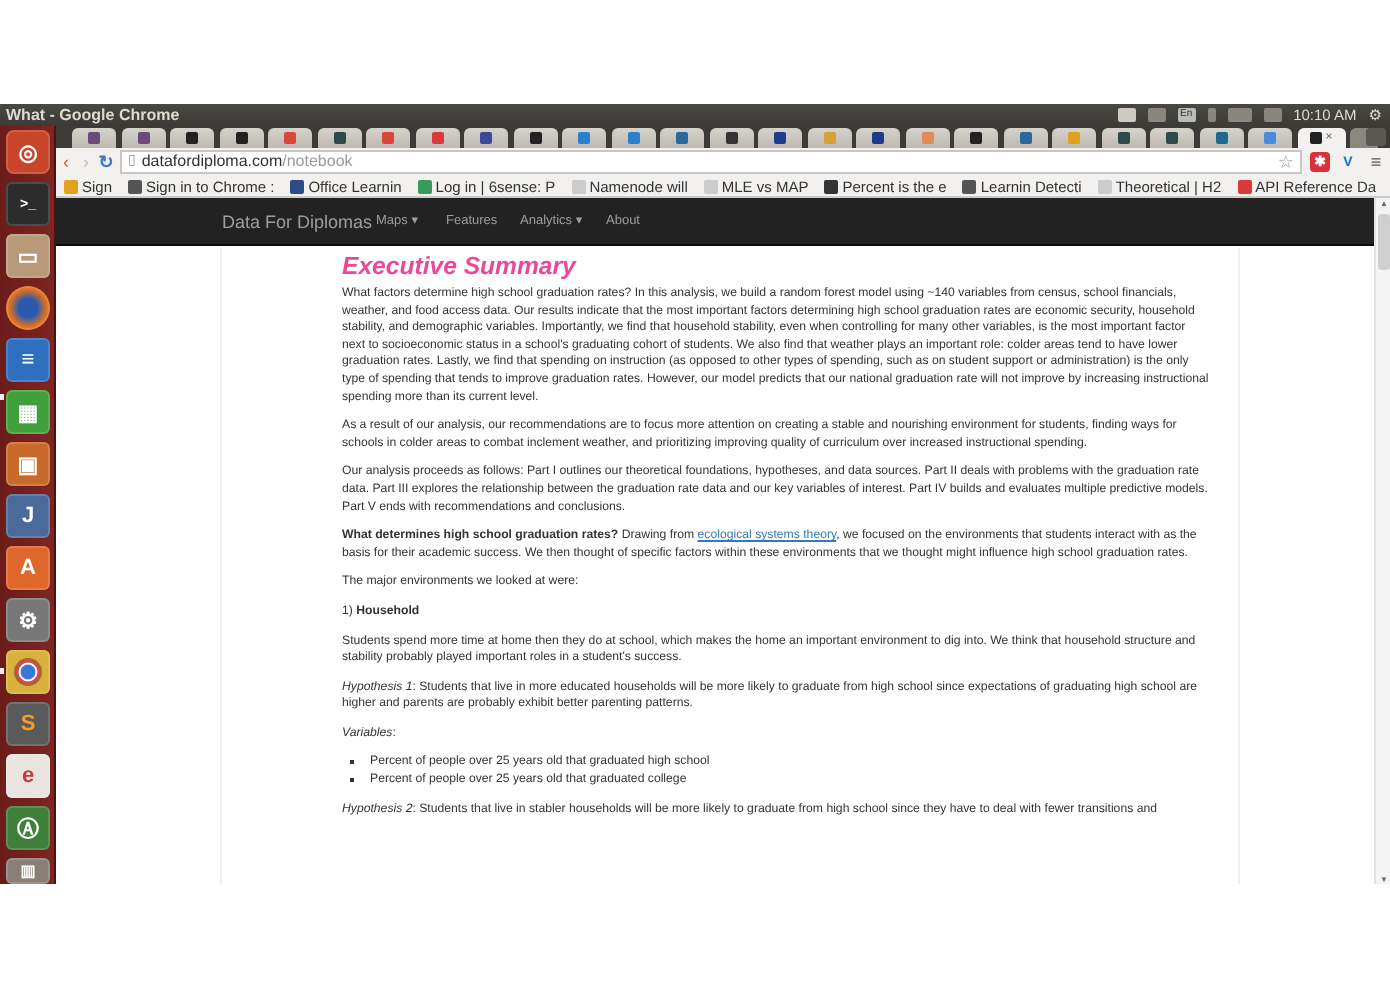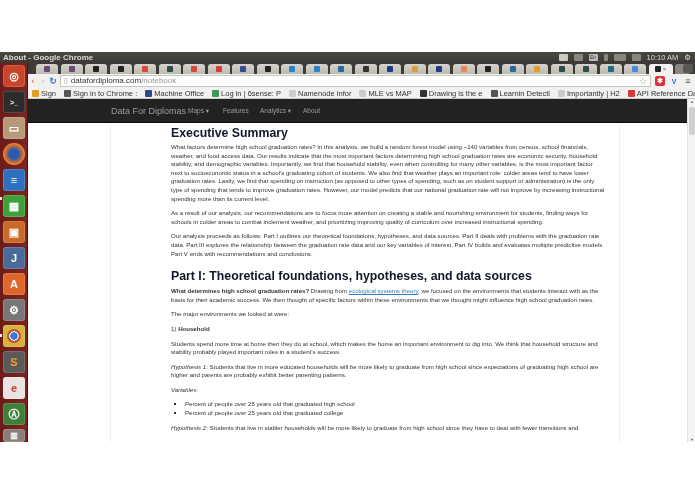--- a/index.html
+++ b/index.html
@@ -32,37 +32,37 @@
   .bookmarks { position: absolute; left: 0; top: 25px; width: 667px; height: 11px; background: #f2f1ef; border-bottom: 1px solid #cfcbc4; display: flex; align-items: center; font-size: 7.5px; color: #333; white-space: nowrap; overflow: hidden; }
   .bm { display: flex; align-items: center; gap: 2px; margin-right: 8px; }
   .bm .bi { width: 7px; height: 7px; border-radius: 1px; }
   
   .page { position: absolute; left: 0; top: 36px; width: 667px; height: 343px; background: #fff; overflow: hidden; }
   .navbar { position: absolute; left: 0; top: 0; width: 659px; height: 24px; background: #222222; border-bottom: 1px solid #090909; display: flex; align-items: center; }
   .brand { position: absolute; left: 83px; top: 0; line-height: 24px; font-size: 9px; color: #9d9d9d; }
   .nav-item { position: absolute; top: 0; line-height: 24px; font-size: 6.5px; color: #9d9d9d; }
   .container { position: absolute; left: 82px; top: 25px; width: 510px; height: 318px; background: #fff; border-left: 1px solid #eee; border-right: 1px solid #eee; }
   .content { position: absolute; left: 60px; top: 0; width: 434px; color: #333; font-size: 6.1px; line-height: 8.6px; }
-  .content h2 { font-size: 12.3px; font-weight: bold; color: #0f172a; line-height: 14px; margin-top: 2px; margin-bottom: 3px; }
+  .content h2 { font-size: 12.3px; font-weight: bold; color: #ec4899; line-height: 14px; margin-top: 2px; margin-bottom: 3px; font-style: italic; }
   .content h2.part { margin-top: 11px; margin-bottom: 4px; }
   .content p { margin-bottom: 6px; }
   .content ul { margin-left: 14px; margin-bottom: 6px; }
   .content li { list-style: square; }
   .content a { color: #337ab7; text-decoration: underline; }
   .scrollbar { position: absolute; right: 0; top: 0; width: 8px; height: 343px; background: #f4f4f4; border-left: 1px solid #e4e4e4; }
   .scrollbar .thumb { position: absolute; left: 1px; top: 8px; width: 6px; height: 28px; background: #cfcfcf; border-radius: 2px; }
   .scrollbar .arr { position: absolute; left: 0; width: 8px; text-align: center; font-size: 4px; color: #666; }
 </style>
 </head>
 <body>
 
 <div class="screen">
 
   <div class="top-panel">
-    <span>About - Google Chrome</span>
+    <span>What - Google Chrome</span>
     <div class="tray">
       <span class="ti"></span>
       <span class="ti dim"></span>
       <span class="ti" style="background:#bbb;color:#333;font-size:5px;line-height:7px;text-align:center;">En</span>
       <span class="ti dim" style="width:4px;"></span>
       <span class="ti dim" style="width:12px;"></span>
       <span class="ti dim"></span>
       <span>10:10 AM</span>
       <span>⚙</span>
     </div>
@@ -221,45 +221,45 @@
         <span class="bm" style="margin-left: 4px;">
           <span class="bi" style="background:#e0a020"></span>
           <span>Sign</span>
         </span>
         <span class="bm">
           <span class="bi" style="background:#555555"></span>
           <span>Sign in to Chrome :</span>
         </span>
         <span class="bm">
           <span class="bi" style="background:#2a4a8a"></span>
-          <span>Machine Office</span>
+          <span>Office Learnin</span>
         </span>
         <span class="bm">
           <span class="bi" style="background:#3a9a5a"></span>
           <span>Log in | 6sense: P</span>
         </span>
         <span class="bm">
           <span class="bi" style="background:#cccccc"></span>
-          <span>Namenode infor</span>
+          <span>Namenode will</span>
         </span>
         <span class="bm">
           <span class="bi" style="background:#cccccc"></span>
           <span>MLE vs MAP</span>
         </span>
         <span class="bm">
           <span class="bi" style="background:#333333"></span>
-          <span>Drawing is the e</span>
+          <span>Percent is the e</span>
         </span>
         <span class="bm">
           <span class="bi" style="background:#555555"></span>
           <span>Learnin Detecti</span>
         </span>
         <span class="bm">
           <span class="bi" style="background:#cccccc"></span>
-          <span>Importantly | H2</span>
+          <span>Theoretical | H2</span>
         </span>
         <span class="bm">
           <span class="bi" style="background:#d93a3a"></span>
           <span>API Reference Da</span>
         </span>
       </div>
 
     <div class="page">
       <div class="navbar">
         <span class="brand">Data For Diplomas</span>
@@ -269,21 +269,20 @@
         <span class="nav-item" style="left:275px;">About</span>
       </div>
 
       <div class="container">
         <div class="content">
           <h2>Executive Summary</h2>
           <p>What factors determine high school graduation rates? In this analysis, we build a random forest model using ~140 variables from census, school financials, weather, and food access data. Our results indicate that the most important factors determining high school graduation rates are economic security, household stability, and demographic variables. Importantly, we find that household stability, even when controlling for many other variables, is the most important factor next to socioeconomic status in a school's graduating cohort of students. We also find that weather plays an important role: colder areas tend to have lower graduation rates. Lastly, we find that spending on instruction (as opposed to other types of spending, such as on student support or administration) is the only type of spending that tends to improve graduation rates. However, our model predicts that our national graduation rate will not improve by increasing instructional spending more than its current level.</p>
           <p>As a result of our analysis, our recommendations are to focus more attention on creating a stable and nourishing environment for students, finding ways for schools in colder areas to combat inclement weather, and prioritizing improving quality of curriculum over increased instructional spending.</p>
           <p>Our analysis proceeds as follows: Part I outlines our theoretical foundations, hypotheses, and data sources. Part II deals with problems with the graduation rate data. Part III explores the relationship between the graduation rate data and our key variables of interest. Part IV builds and evaluates multiple predictive models. Part V ends with recommendations and conclusions.</p>
 
-          <h2 class="part">Part I: Theoretical foundations, hypotheses, and data sources</h2>
           <p><b>What determines high school graduation rates?</b><span> Drawing from </span><a>ecological systems theory</a><span>, we focused on the environments that students interact with as the basis for their academic success. We then thought of specific factors within these environments that we thought might influence high school graduation rates.</span></p>
           <p>The major environments we looked at were:</p>
           <p><span>1) </span><b>Household</b></p>
           <p>Students spend more time at home then they do at school, which makes the home an important environment to dig into. We think that household structure and stability probably played important roles in a student's success.</p>
           <p><i>Hypothesis 1</i><span>: Students that live in more educated households will be more likely to graduate from high school since expectations of graduating high school are higher and parents are probably exhibit better parenting patterns.</span></p>
           <p><i>Variables</i><span>:</span></p>
           <ul>
             <li>Percent of people over 25 years old that graduated high school</li>
             <li>Percent of people over 25 years old that graduated college</li>
           </ul>

